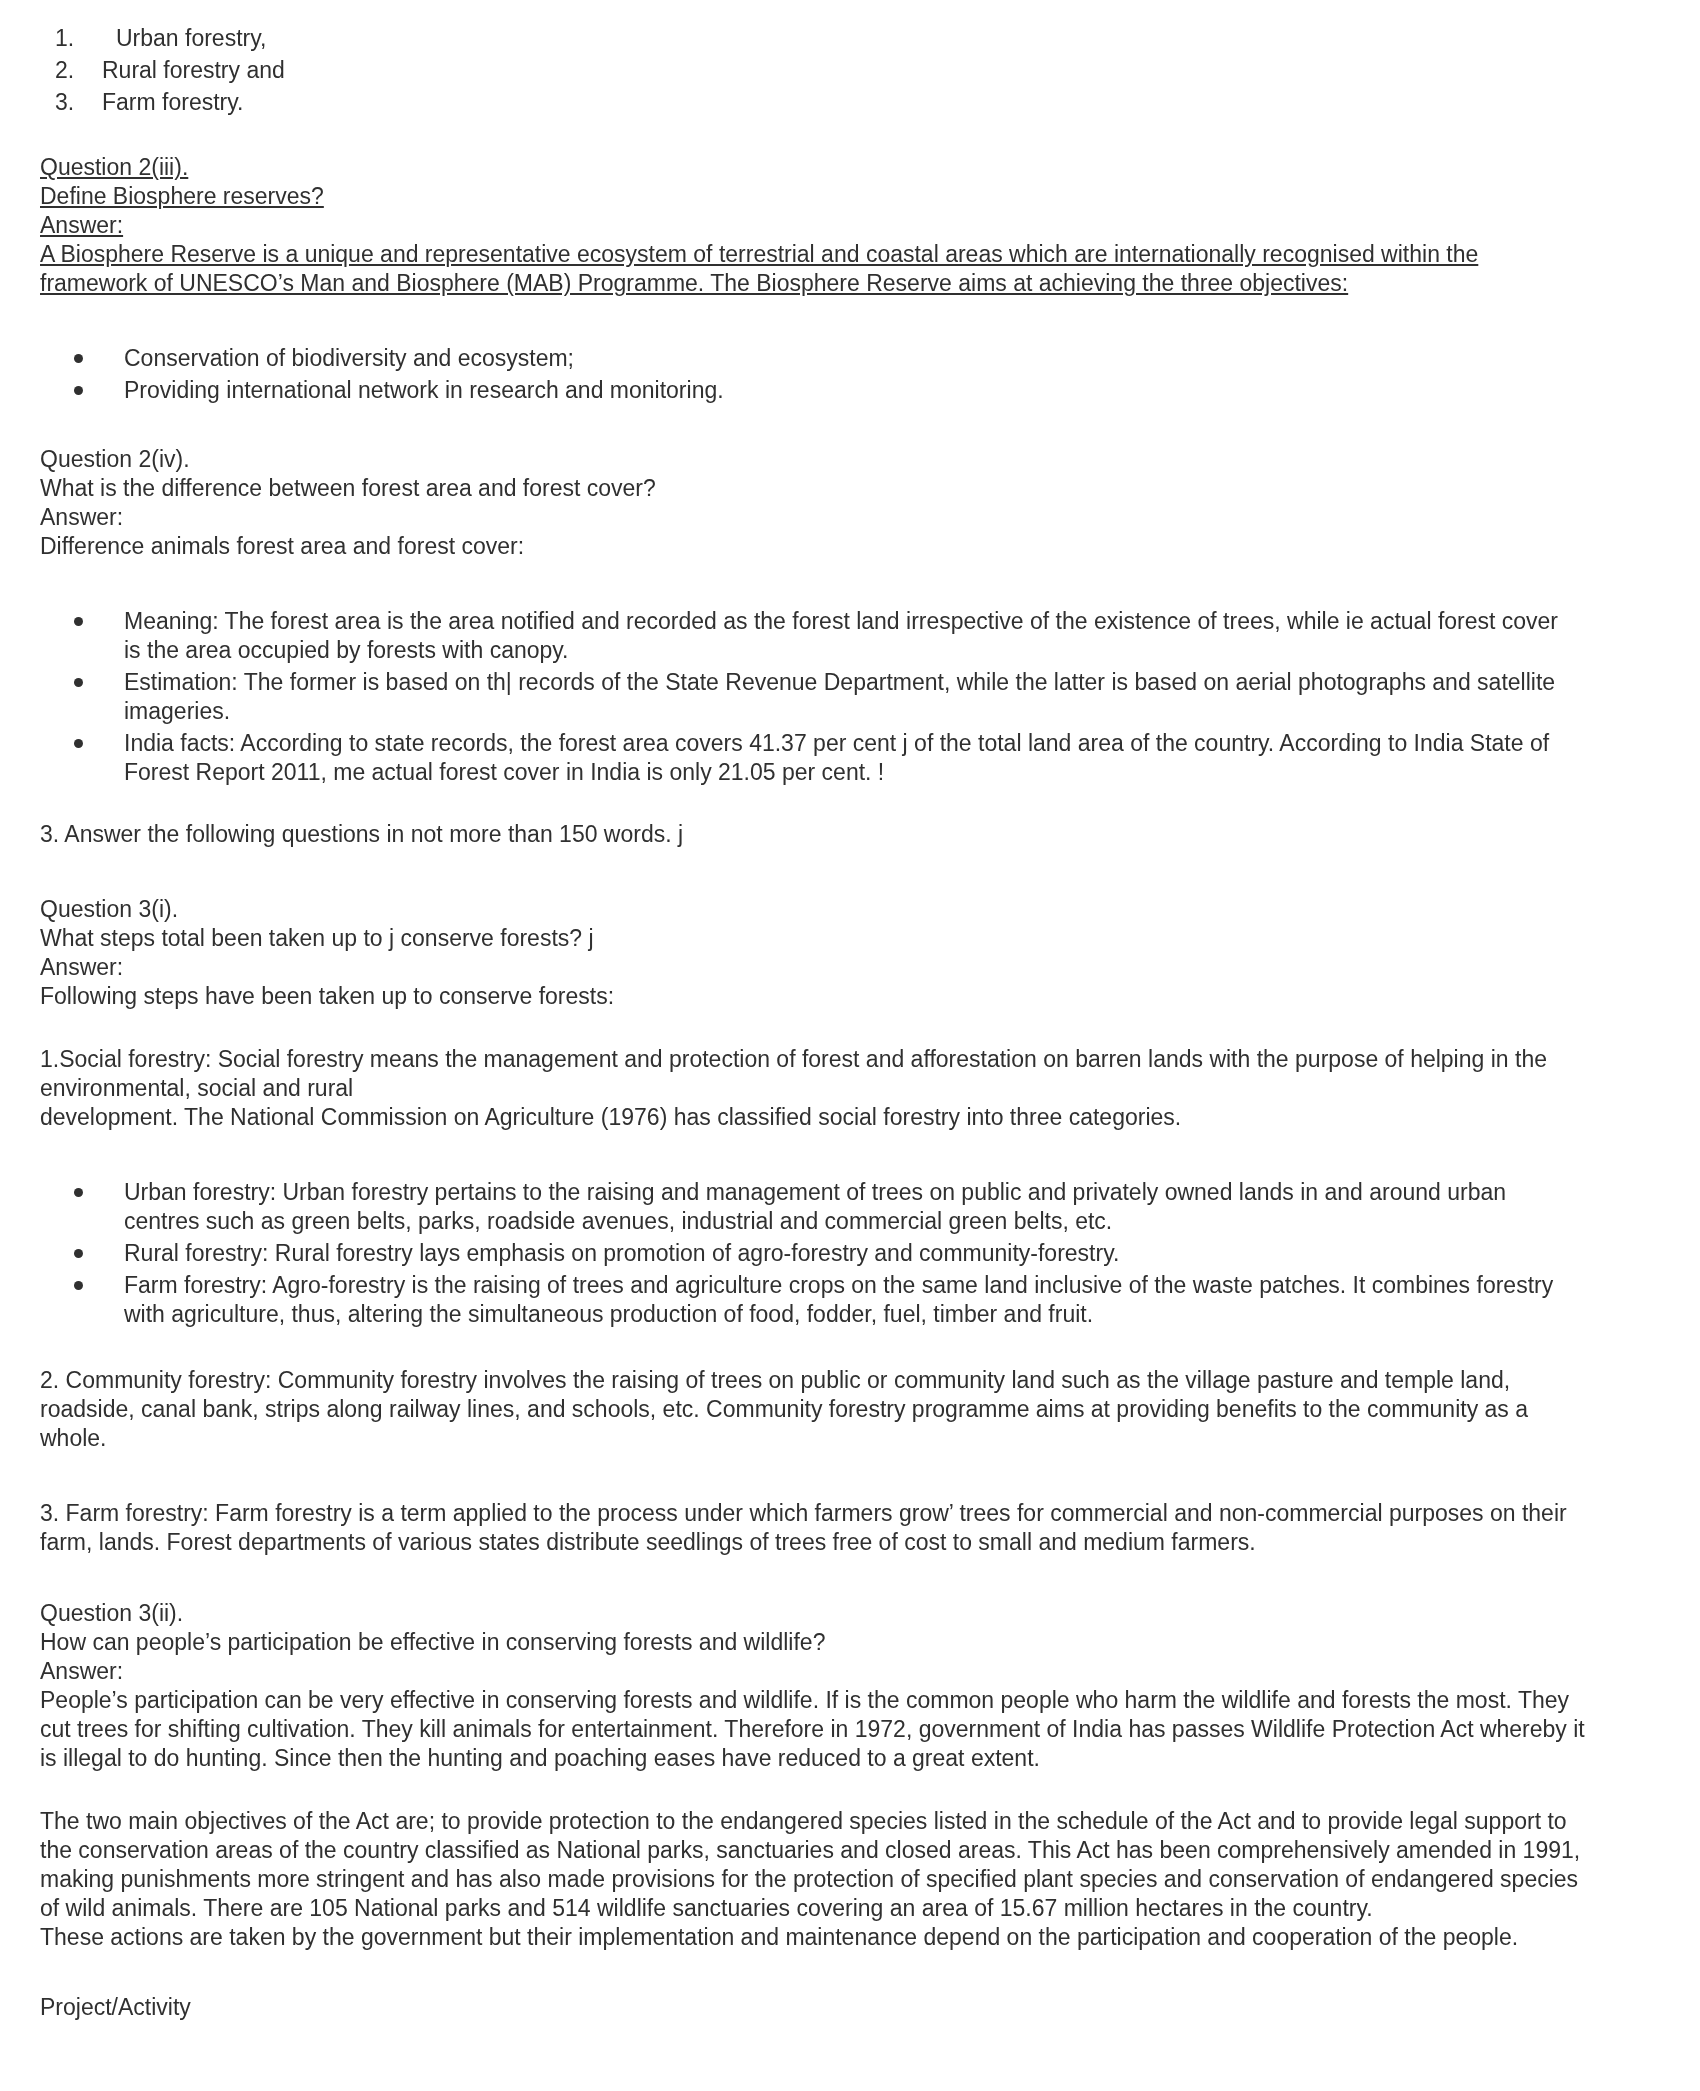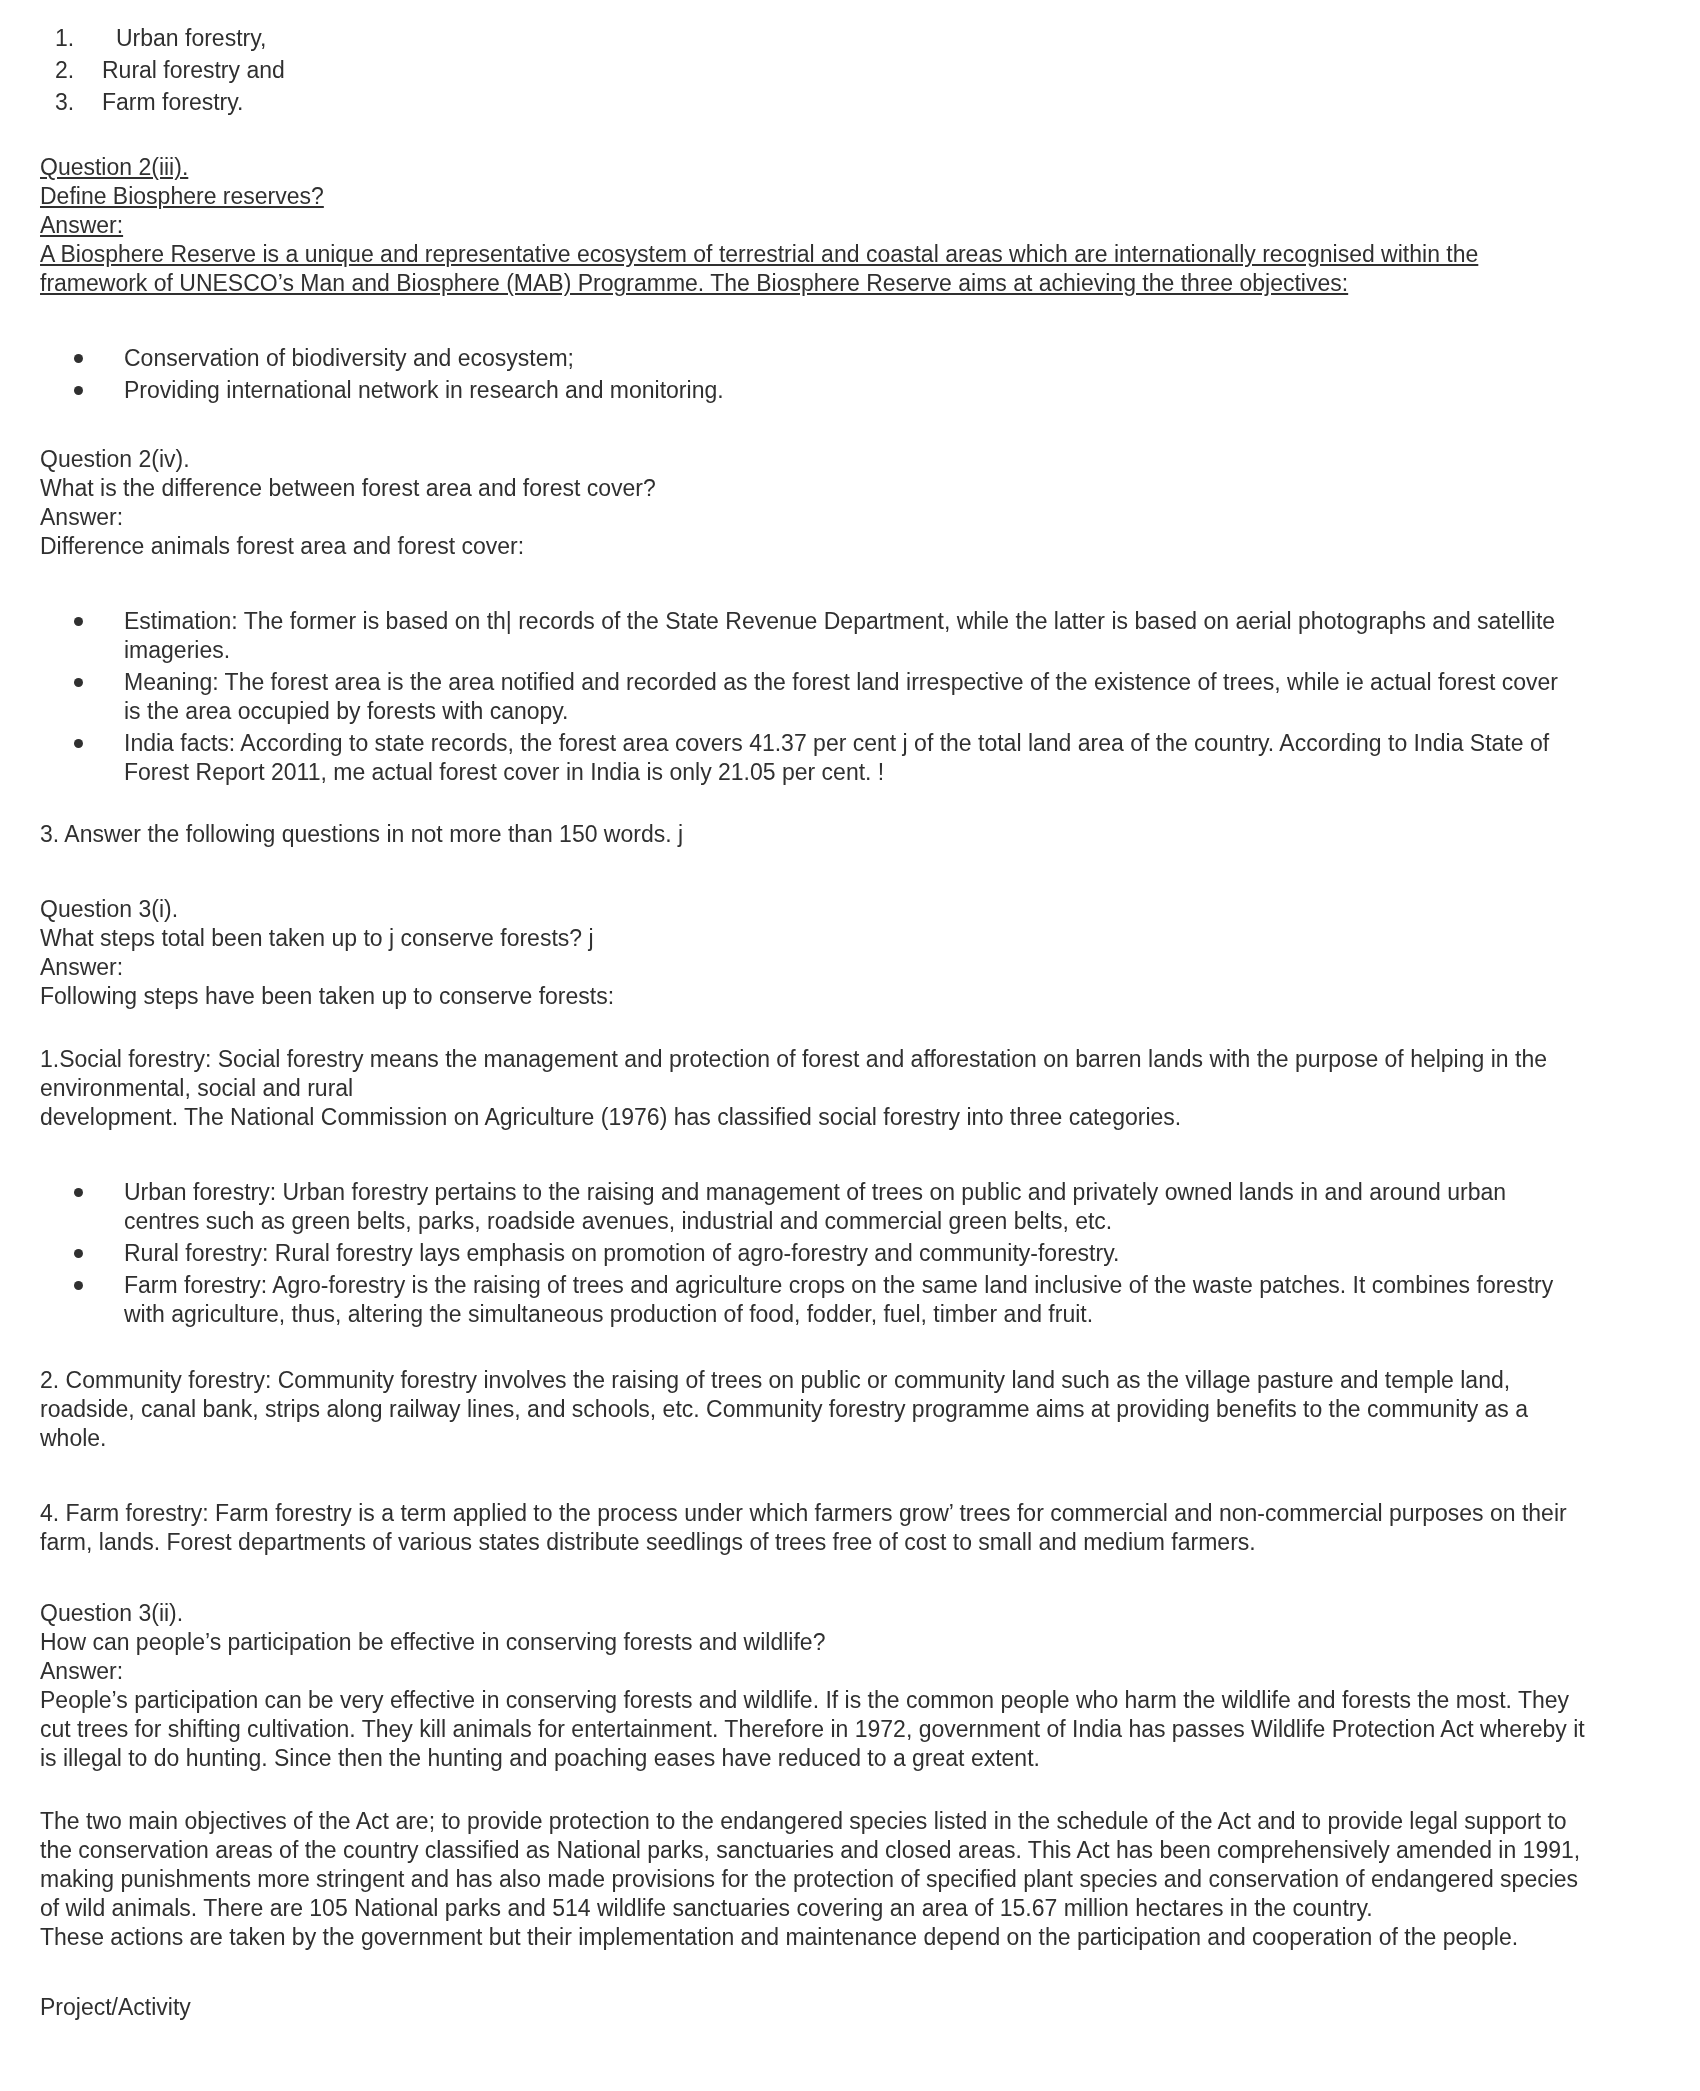--- a/index.html
+++ b/index.html
@@ -109,25 +109,25 @@
   <div class="mt40">
     <div class="line">Question 2(iv).</div>
     <div class="line">What is the difference between forest area and forest cover?</div>
     <div class="line">Answer:</div>
     <div class="line">Difference animals forest area and forest cover:</div>
   </div>
 
   <ul class="bullet-list mt46">
     <li>
       <span class="dot"></span>
-      <span>Estimation: The former is based on th| records of the State Revenue Department, while the latter is based on aerial photographs and satellite imageries.</span>
+      <span>Meaning: The forest area is the area notified and recorded as the forest land irrespective of the existence of trees, while ie actual forest cover is the area occupied by forests with canopy.</span>
     </li>
     <li>
       <span class="dot"></span>
-      <span>Meaning: The forest area is the area notified and recorded as the forest land irrespective of the existence of trees, while ie actual forest cover is the area occupied by forests with canopy.</span>
+      <span>Estimation: The former is based on th| records of the State Revenue Department, while the latter is based on aerial photographs and satellite imageries.</span>
     </li>
     <li>
       <span class="dot"></span>
       <span>India facts: According to state records, the forest area covers 41.37 per cent j of the total land area of the country. According to India State of Forest Report 2011, me actual forest cover in India is only 21.05 per cent. !</span>
     </li>
   </ul>
 
   <div class="line mt33">3. Answer the following questions in not more than 150 words. j</div>
 
   <div class="mt46">
@@ -152,21 +152,21 @@
       <span>Rural forestry: Rural forestry lays emphasis on promotion of agro-forestry and community-forestry.</span>
     </li>
     <li>
       <span class="dot"></span>
       <span>Farm forestry: Agro-forestry is the raising of trees and agriculture crops on the same land inclusive of the waste patches. It combines forestry with agriculture, thus, altering the simultaneous production of food, fodder, fuel, timber and fruit.</span>
     </li>
   </ul>
 
   <div class="mt37">2. Community forestry: Community forestry involves the raising of trees on public or community land such as the village pasture and temple land, roadside, canal bank, strips along railway lines, and schools, etc. Community forestry programme aims at providing benefits to the community as a whole.</div>
 
-  <div class="mt46">4. Farm forestry: Farm forestry is a term applied to the process under which farmers grow’ trees for commercial and non-commercial purposes on their farm, lands. Forest departments of various states distribute seedlings of trees free of cost to small and medium farmers.</div>
+  <div class="mt46">3. Farm forestry: Farm forestry is a term applied to the process under which farmers grow’ trees for commercial and non-commercial purposes on their farm, lands. Forest departments of various states distribute seedlings of trees free of cost to small and medium farmers.</div>
 
   <div class="mt42">
     <div class="line">Question 3(ii).</div>
     <div class="line">How can people’s participation be effective in conserving forests and wildlife?</div>
     <div class="line">Answer:</div>
     <div>People’s participation can be very effective in conserving forests and wildlife. If is the common people who harm the wildlife and forests the most. They cut trees for shifting cultivation. They kill animals for entertainment. Therefore in 1972, government of India has passes Wildlife Protection Act whereby it is illegal to do hunting. Since then the hunting and poaching eases have reduced to a great extent.</div>
   </div>
 
   <div class="mt34">
     <span>The two main objectives of the Act are; to provide protection to the endangered species listed in the schedule of the Act and to provide legal support to the conservation areas of the country classified as National parks, sanctuaries and closed areas. This Act has been comprehensively amended in 1991, making punishments more stringent and has also made provisions for the protection of specified plant species and conservation of endangered species of wild animals. There are 105 National parks and 514 wildlife sanctuaries covering an area of 15.67 million hectares in the country.</span><br>

